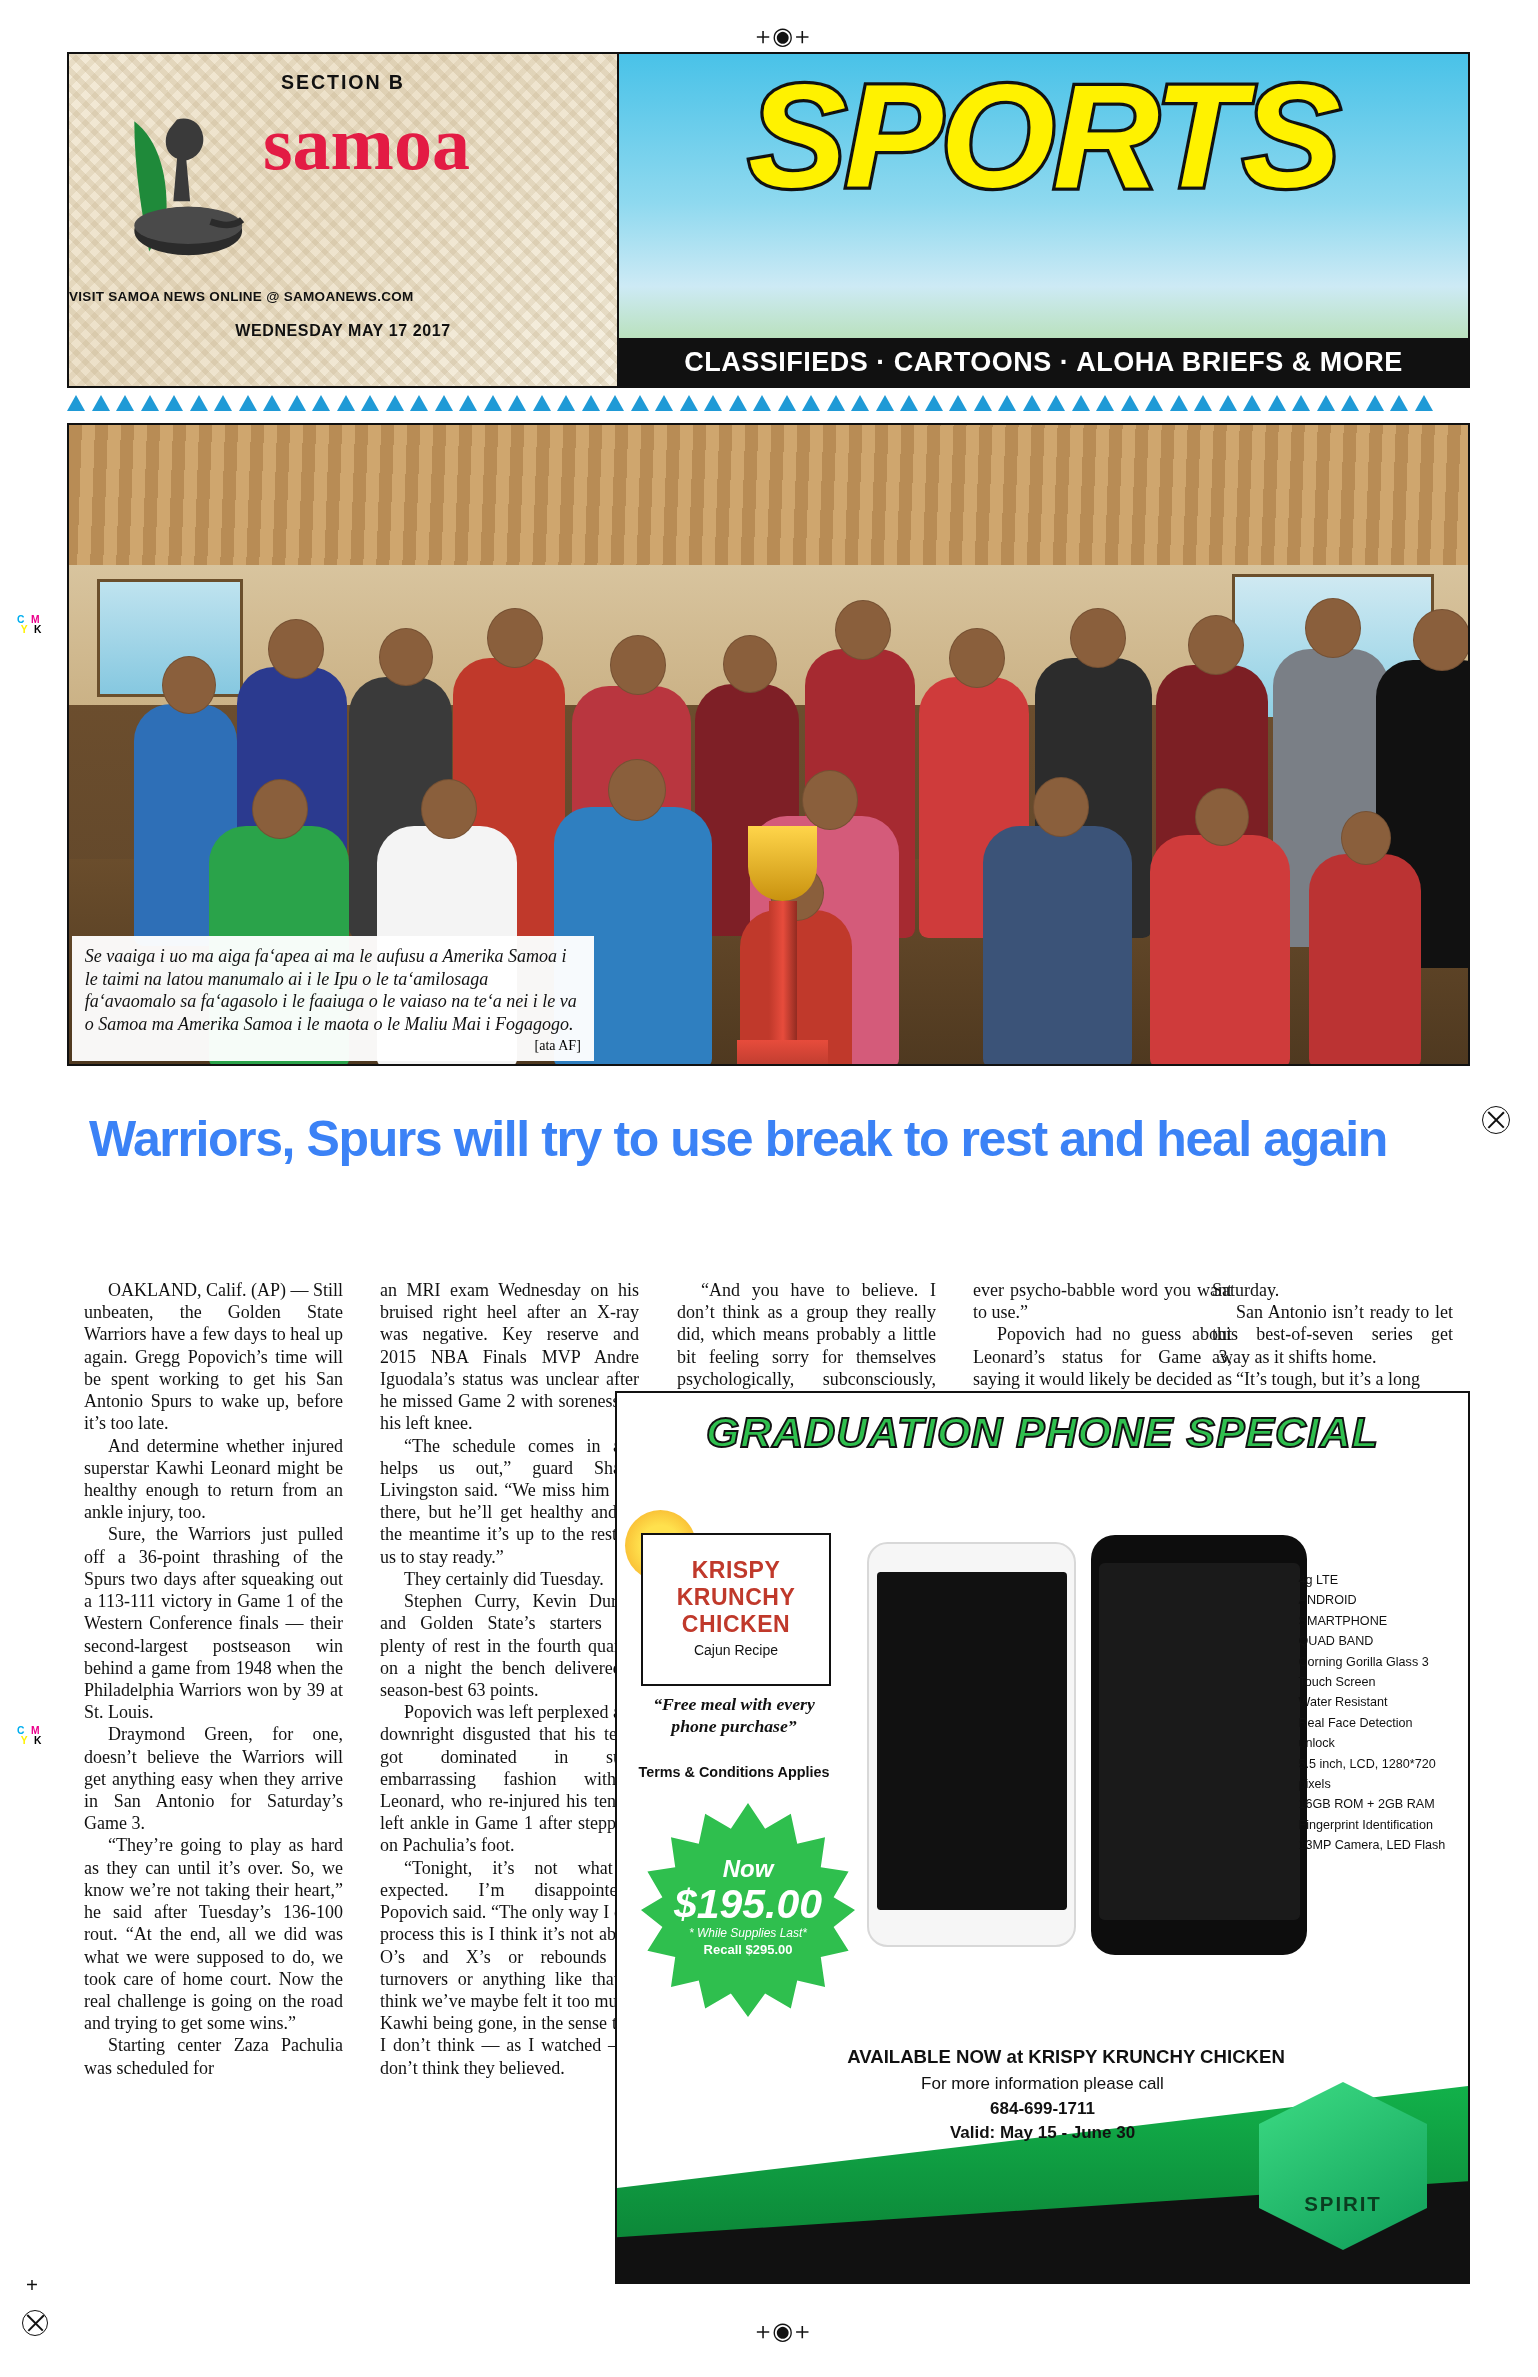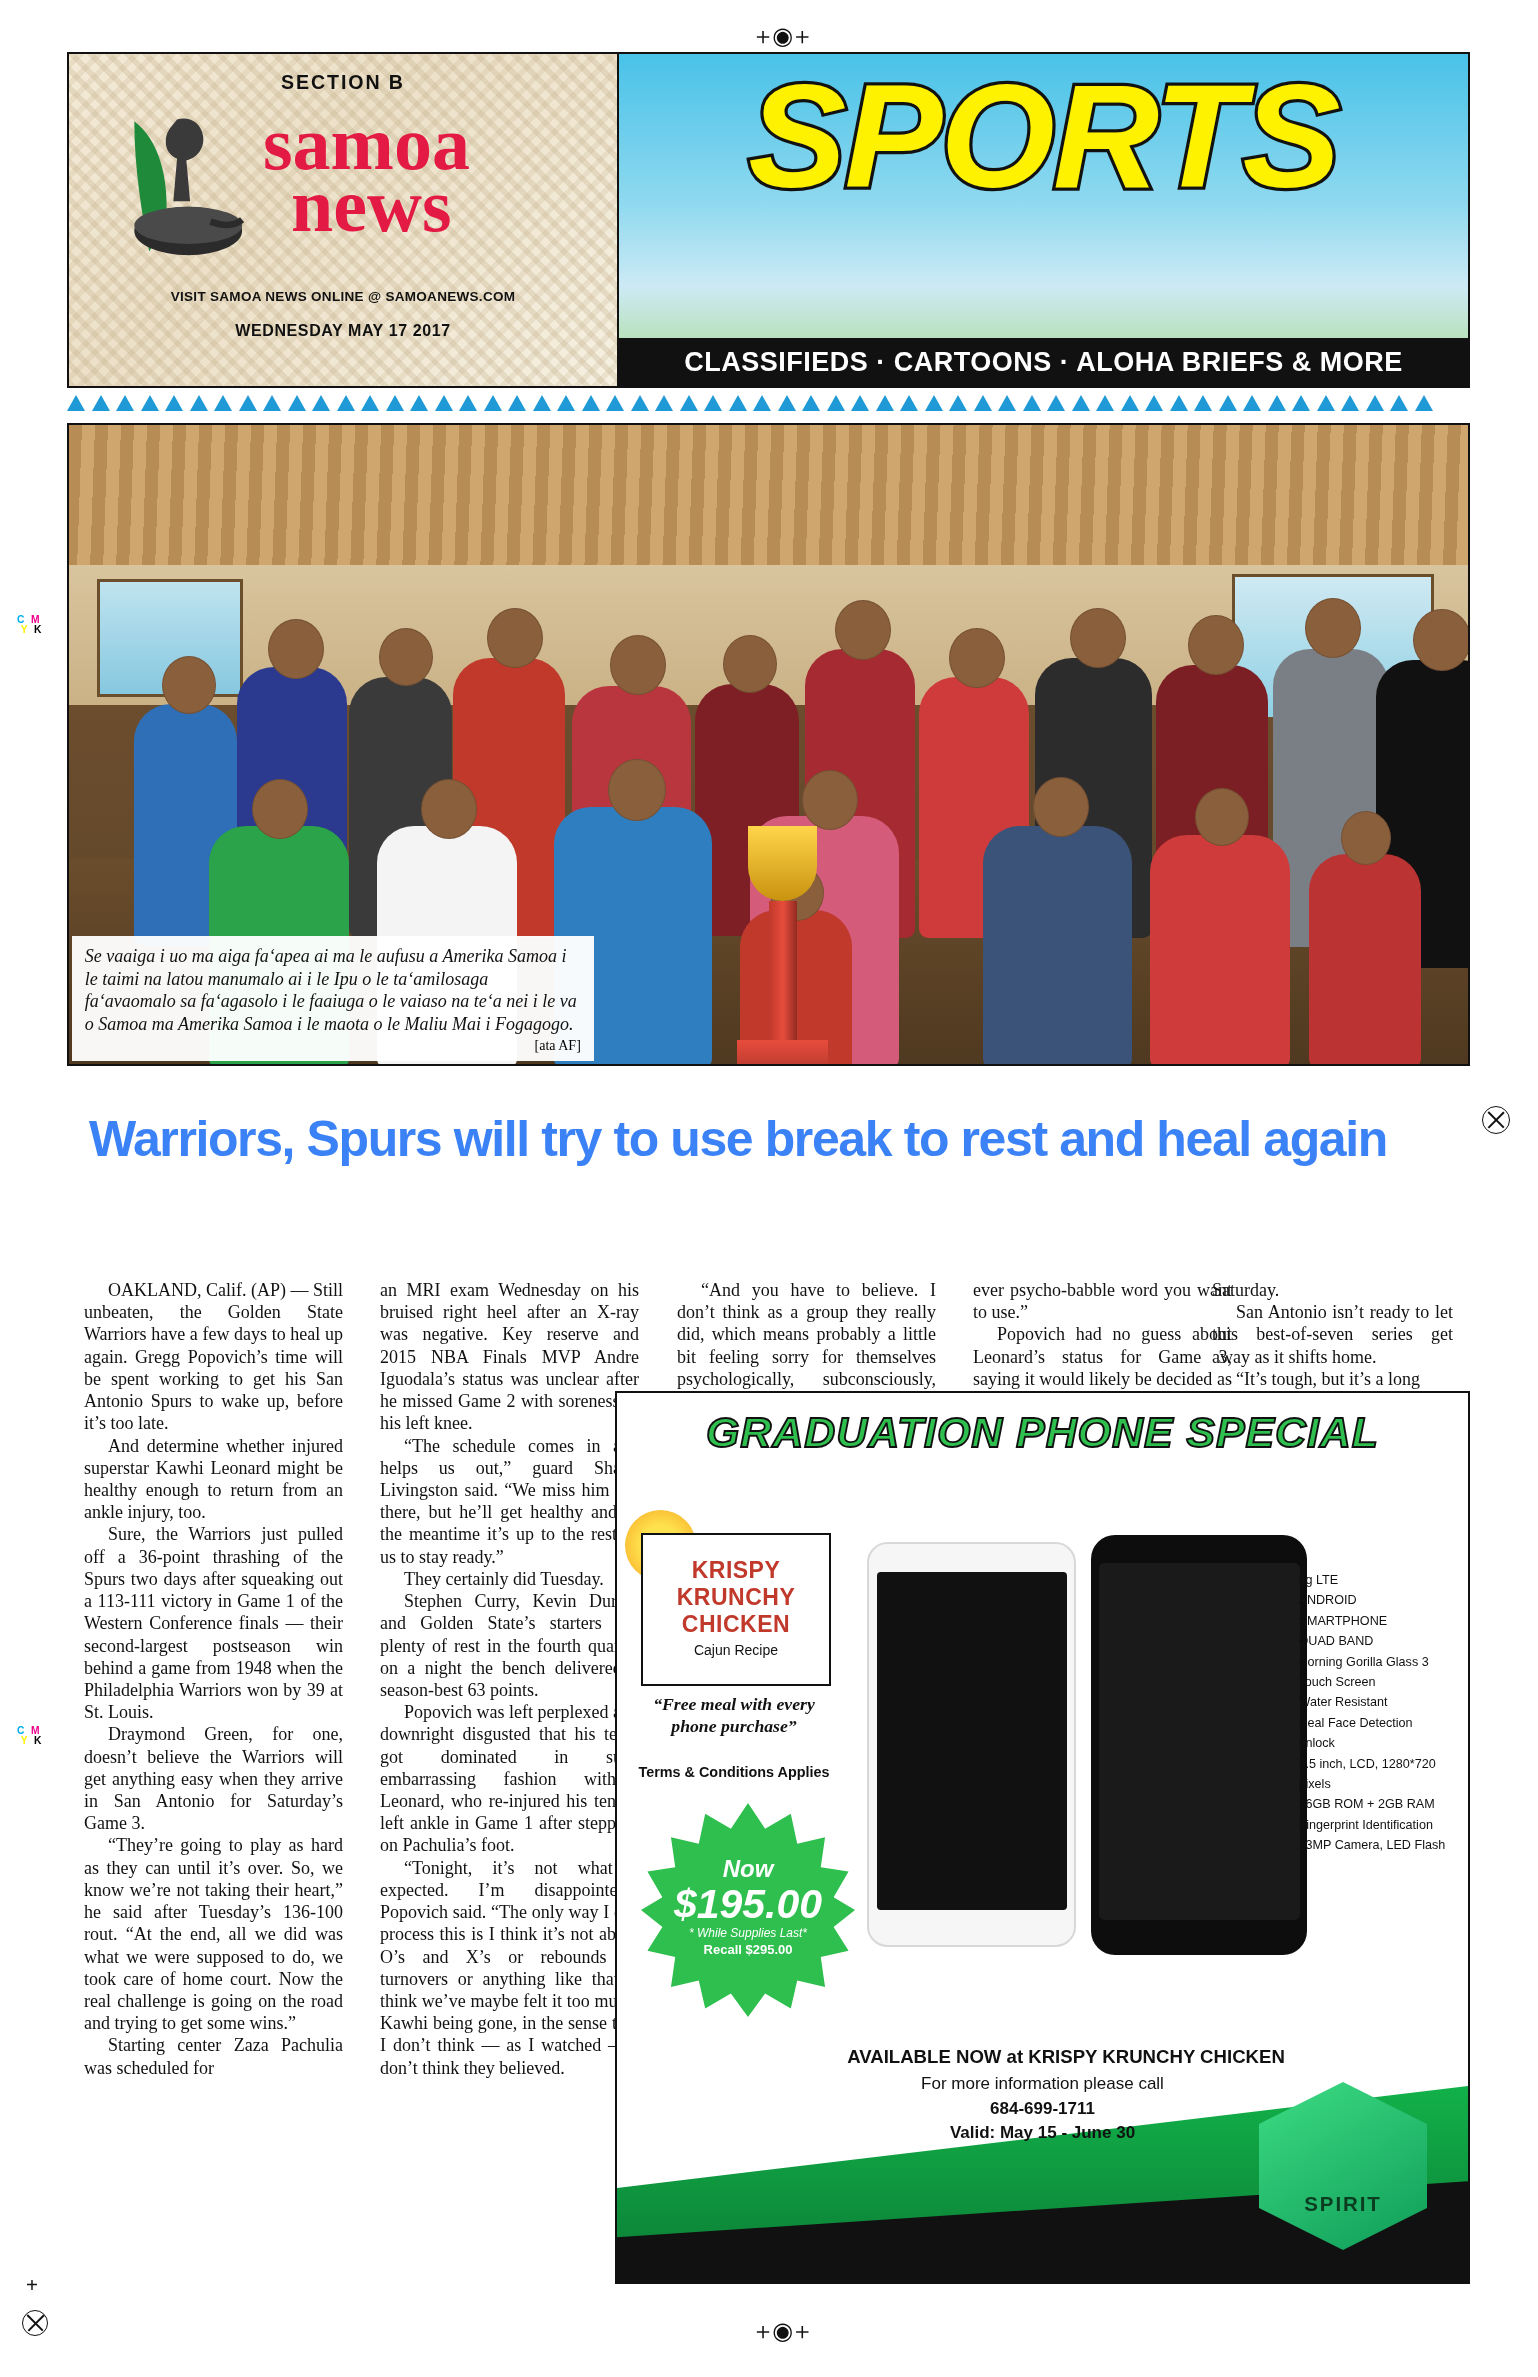--- a/index.html
+++ b/index.html
@@ -147,21 +147,21 @@
     font-family: "Liberation Serif", serif;
     font-weight: bold;
     color: #E31B44;
     line-height: 0.82;
   }
   .logo-text .l1 { font-size: 76px; display:block; }
   .logo-text .l2 { font-size: 76px; display:block; margin-left: 28px;}
   .visit-line {
     position: absolute;
     left: 0; right: 0; top: 235px;
-    text-align: center;
+    text-align: left;
     font-family: "Liberation Sans", sans-serif;
     font-weight: bold;
     font-size: 13.5px;
     letter-spacing: 0.3px;
     color: #111;
   }
   .date-line {
     position: absolute;
     left: 0; right: 0; top: 268px;
     text-align: center;
@@ -538,21 +538,20 @@
           <svg viewBox="0 0 150 170" width="140" height="158" aria-hidden="true">
             <path d="M14 10 C40 30, 52 70, 48 120 L30 150 C22 110, 14 60, 14 10 Z" fill="#1f8a3a"></path>
             <path d="M60 8 C74 4, 86 12, 88 26 C90 40, 80 50, 70 52 L74 96 L56 96 L60 50 C48 46, 44 30, 52 18 Z" fill="#3a3a3a"></path>
             <ellipse cx="72" cy="128" rx="58" ry="26" fill="#2b2b2b"></ellipse>
             <ellipse cx="72" cy="122" rx="58" ry="20" fill="#4a4a4a"></ellipse>
             <path d="M96 118 q22 8 34 -2" stroke="#2b2b2b" stroke-width="7" fill="none"></path>
           </svg>
         </div>
         <div class="logo-text">
           <span class="l1">samoa</span>
-          <span class="l2">news</span>
         </div>
       </div>
       <div class="visit-line">VISIT SAMOA NEWS ONLINE @ SAMOANEWS.COM</div>
       <div class="date-line">WEDNESDAY MAY 17 2017</div>
     </div>
     <div class="mast-right">
       <div class="sports-word">SPORTS</div>
       <div class="mast-strip">CLASSIFIEDS · CARTOONS · ALOHA BRIEFS &amp; MORE</div>
     </div>
   </div>

